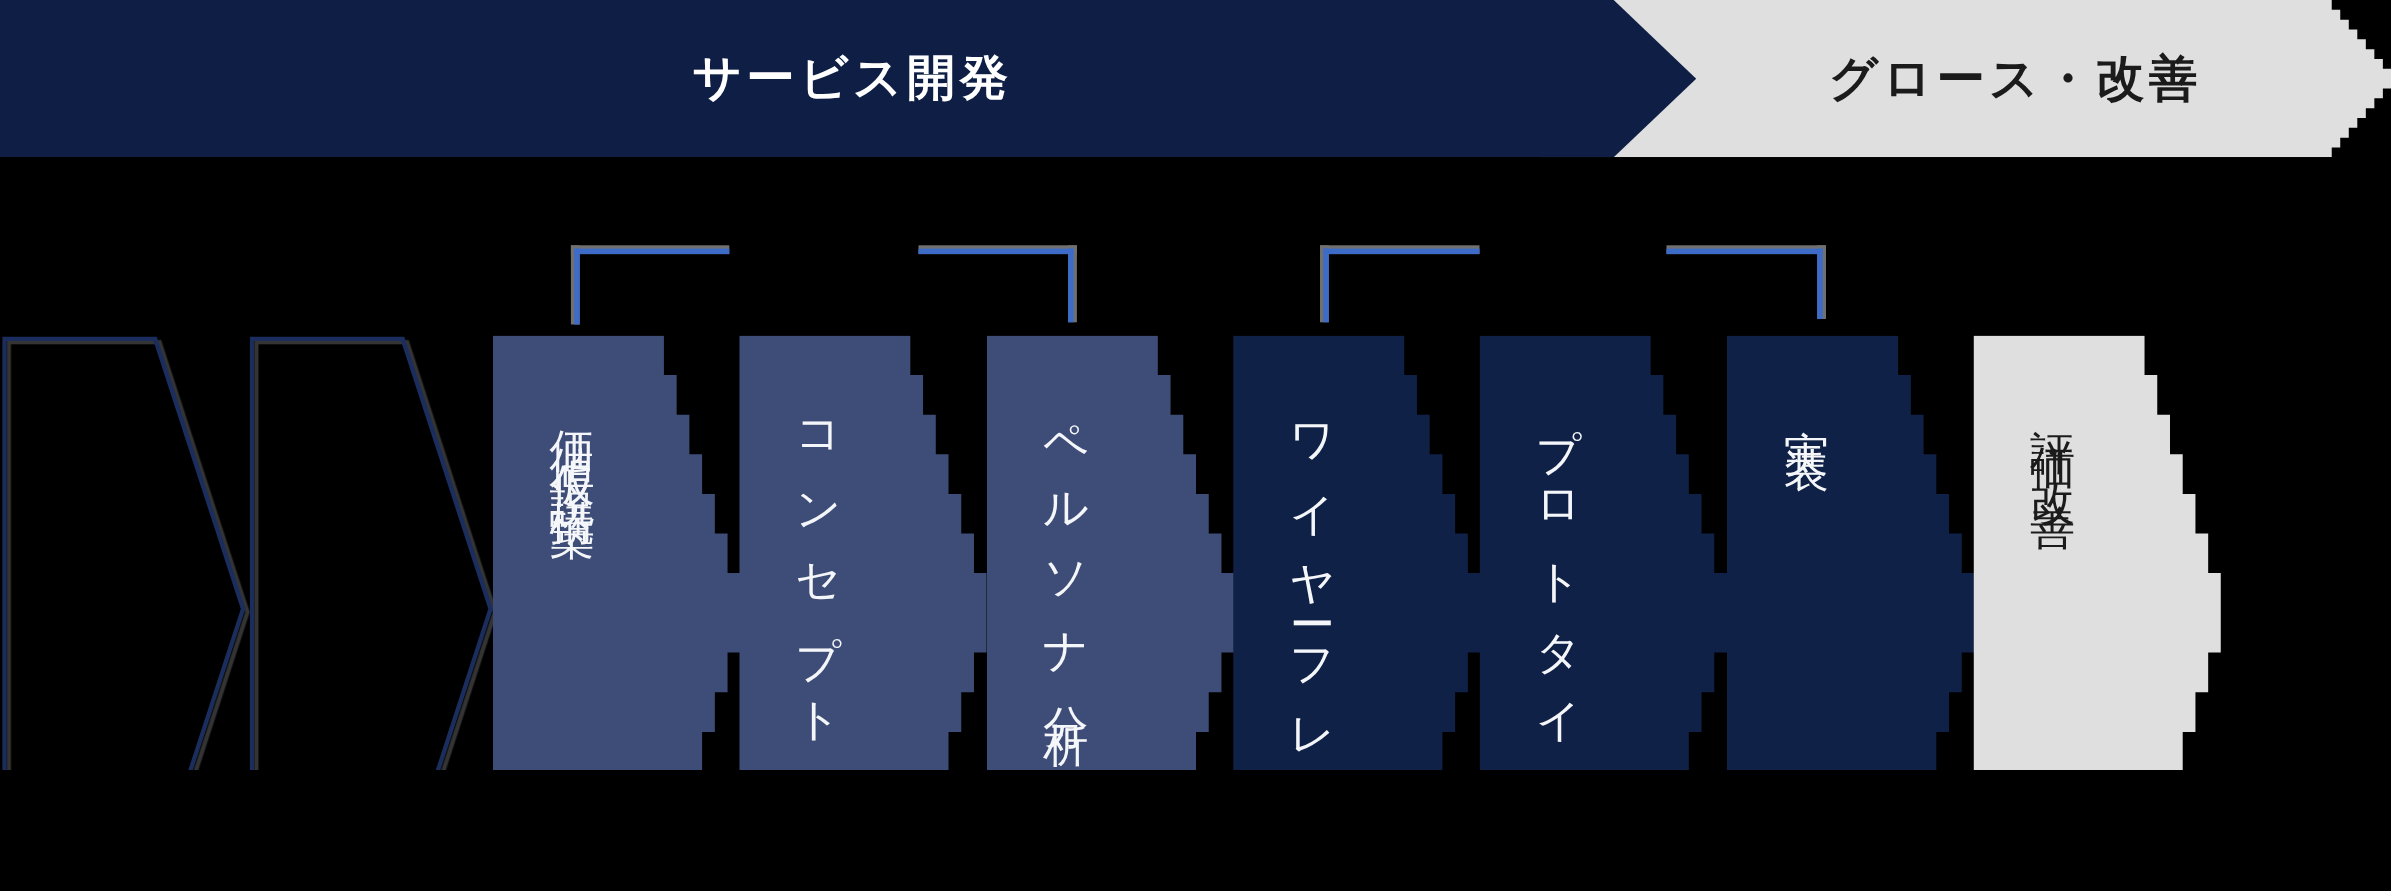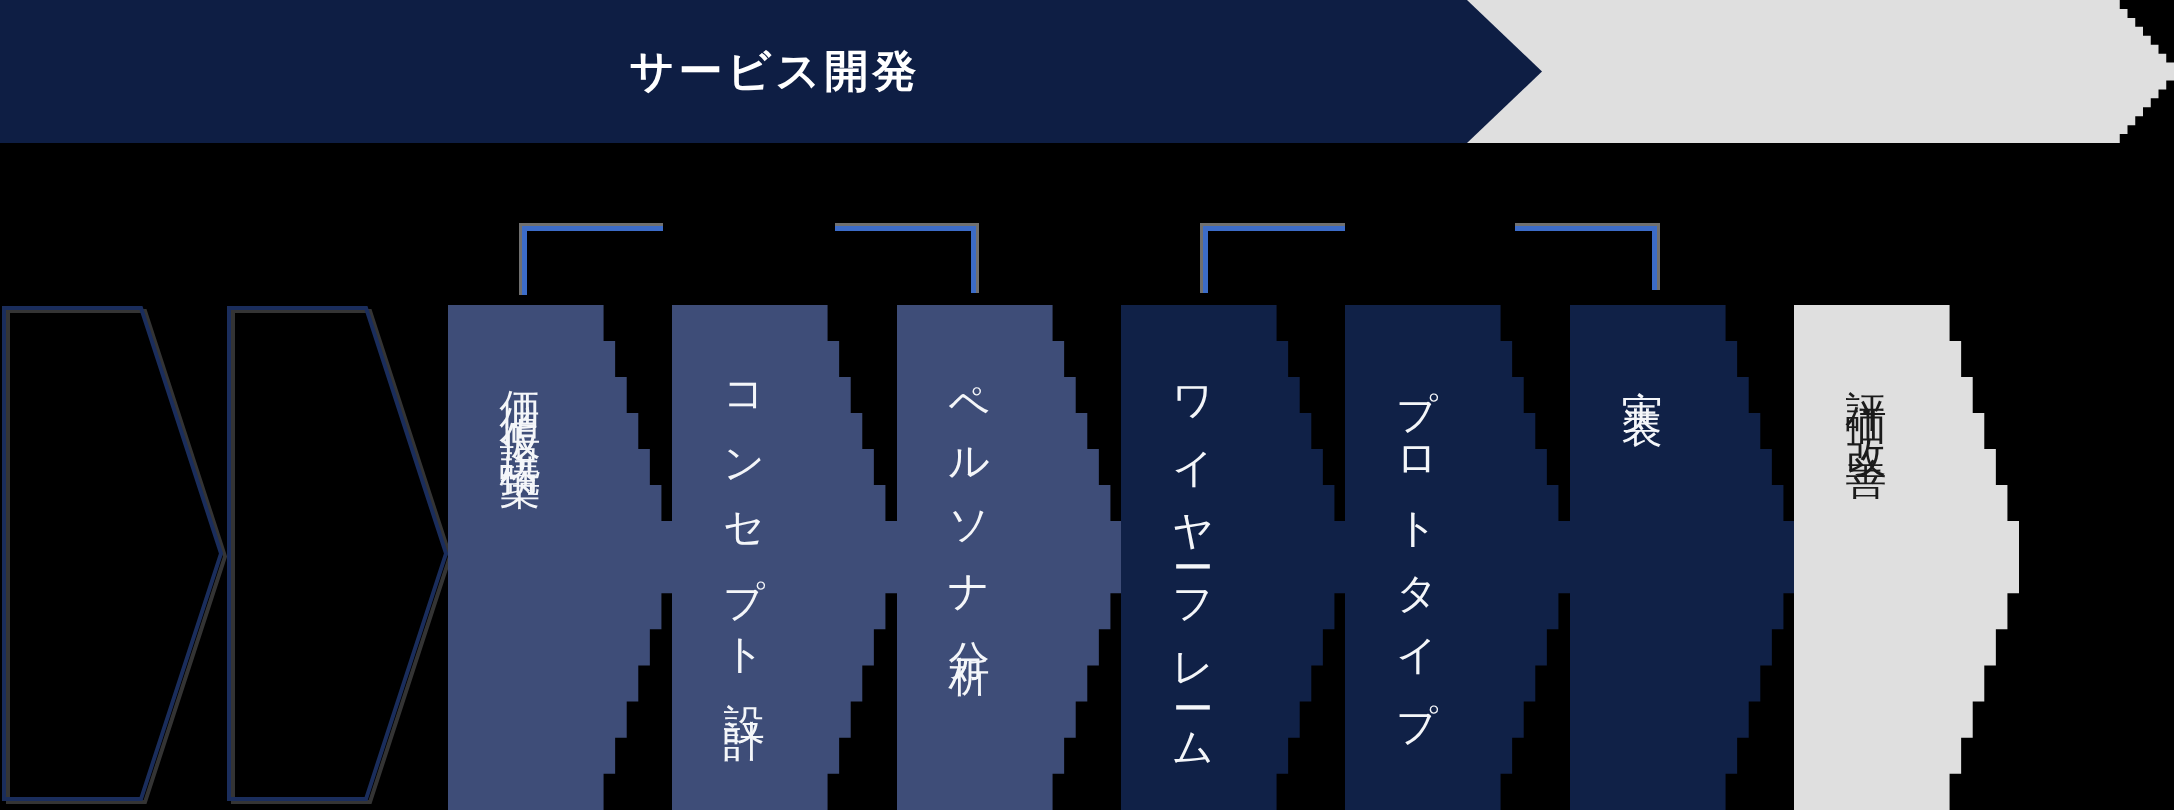--- a/index.html
+++ b/index.html
@@ -1,17 +1,17 @@
 <!DOCTYPE html>
 <html style="--background: #000000; --header_navy: #0e1e44; --chevron_slate: #3e4d78; --chevron_navy: #102147; --chevron_gray: #dfdfdf; --outline_stroke: #1a2d5c; --bracket_blue: #3c6cc8; --bracket_shadow: #707070; --label_light: #f4f6f9; --label_dark: #1b1b1b;"><head>
 <meta charset="utf-8">
 <style>
   html,body{margin:0;padding:0;background:#000;}
   body{font-family:"DejaVu Sans","Liberation Sans",sans-serif;}
-  .canvas{position:relative;width:2174px;height:810px;background:var(--background,#000);overflow:hidden;}
+  .canvas{position:relative;width:2174px;height:700px;background:var(--background,#000);overflow:hidden;}
 
   
   .hdr-gray{position:absolute;left:1400px;top:0;width:774px;height:143px;background:var(--chevron_gray);}
   .hdr-navy{position:absolute;left:0;top:0;width:1542px;height:143px;background:var(--header_navy);}
   .hdr-label{position:absolute;transform:translate(-50%,-50%);font-size:44px;font-weight:700;
              letter-spacing:4px;white-space:nowrap;line-height:1;}
   .hdr-label.light{color:#fff;left:775px;top:71px;}
   .hdr-label.dark{color:var(--label_dark);left:1832px;top:72px;}
 
   
@@ -40,20 +40,21 @@
   .chev.gray .vlabel{color:var(--label_dark);}
 </style>
 </head>
 <body>
 
 <div class="canvas">
 
   <div class="hdr-gray" style="clip-path: polygon(0px 0px, 712px 0px, 719.75px 0px, 719.75px 8.9375px, 727.5px 8.9375px, 727.5px 17.875px, 735.25px 17.875px, 735.25px 26.8125px, 743px 26.8125px, 743px 35.75px, 750.75px 35.75px, 750.75px 44.6875px, 758.5px 44.6875px, 758.5px 53.625px, 766.25px 53.625px, 766.25px 62.5625px, 774px 62.5625px, 774px 71.5px, 774px 80.4375px, 766.25px 80.4375px, 766.25px 89.375px, 758.5px 89.375px, 758.5px 98.3125px, 750.75px 98.3125px, 750.75px 107.25px, 743px 107.25px, 743px 116.188px, 735.25px 116.188px, 735.25px 125.125px, 727.5px 125.125px, 727.5px 134.062px, 719.75px 134.062px, 719.75px 143px, 712px 143px, 712px 143px, 0px 143px);"></div>
   <div class="hdr-navy" style="clip-path: polygon(0px 0px, 1467px 0px, 1542px 71.5px, 1467px 143px, 0px 143px);"></div>
   <div class="hdr-label light">サービス開発</div>
+  <div class="hdr-label dark">グロース・改善</div>
 
   <div class="bracket cl" style="left:519px;top:223px;width:144px;height:72px;">
     <div class="sh"></div>
     <div class="ln"></div>
   </div>
   <div class="bracket cr" style="left:835px;top:223px;width:144px;height:70px;">
     <div class="sh"></div>
     <div class="ln"></div>
   </div>
   <div class="bracket cl" style="left:1200px;top:223px;width:145px;height:70px;">

